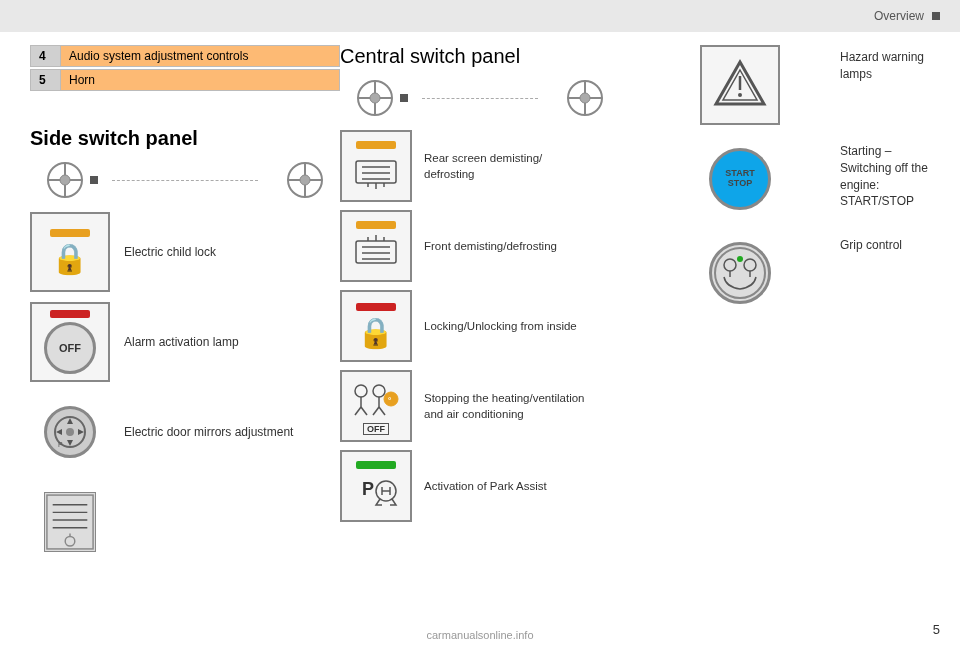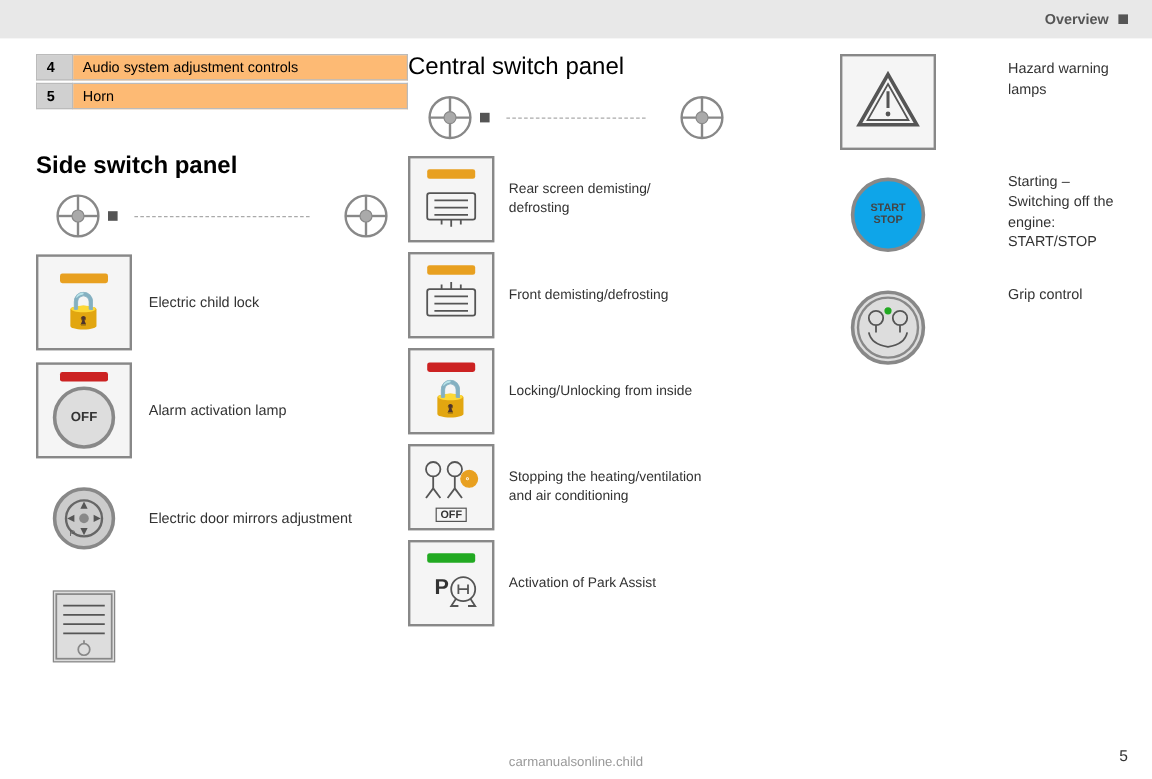--- a/index.html
+++ b/index.html
@@ -22,21 +22,20 @@
       background: #e8e8e8;
       display: flex;
       align-items: center;
       justify-content: flex-end;
       padding-right: 20px;
     }
     .header-bar .overview-text {
       font-size: 12px;
       color: #555;
       margin-right: 8px;
-      font-weight: bold;
     }
     .header-bar .square-icon {
       width: 8px;
       height: 8px;
       background: #555;
       display: inline-block;
     }
 
     
     .page-number {
@@ -549,13 +548,13 @@
           <circle cx="28" cy="14" r="3" fill="#22aa22"></circle>
         </svg>
       </div>
     </div>
     <span class="right-label">Grip control</span>
   </div>
 </div>
 
 <div class="page-number">5</div>
 
-<div class="watermark">carmanualsonline.child</div>
+<div class="watermark">carmanualsonline.info</div>
 
 </body></html>

